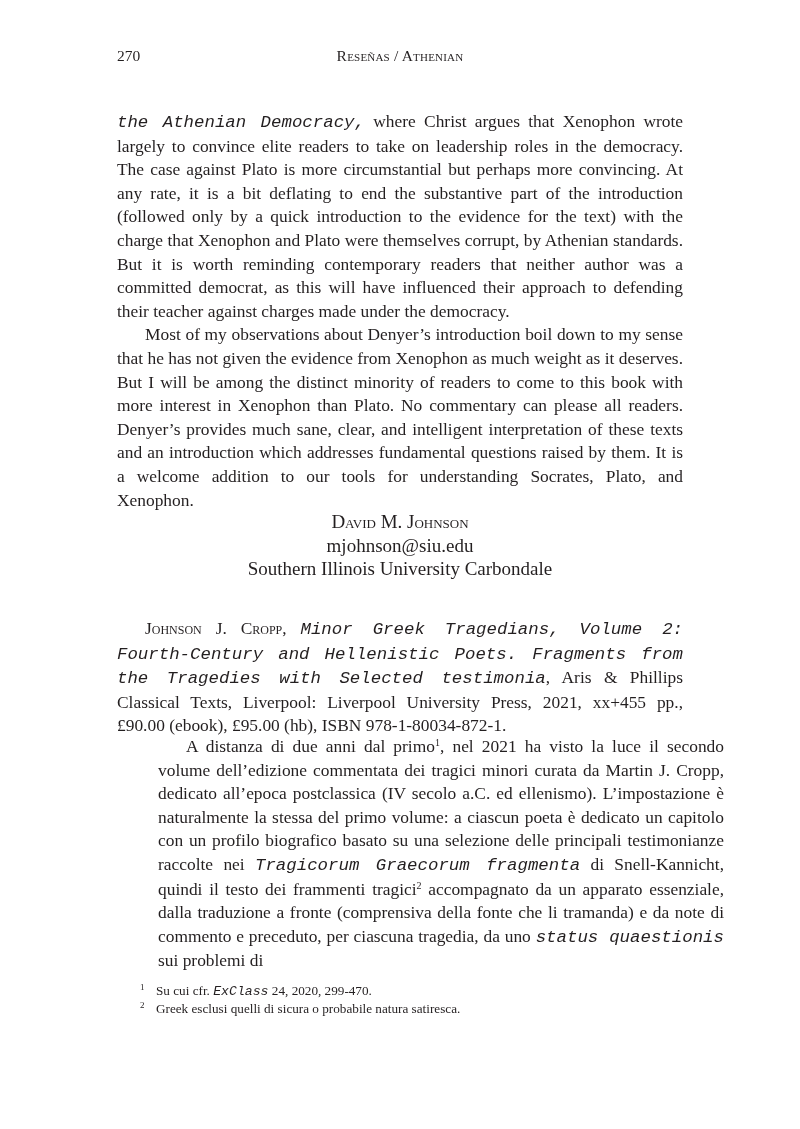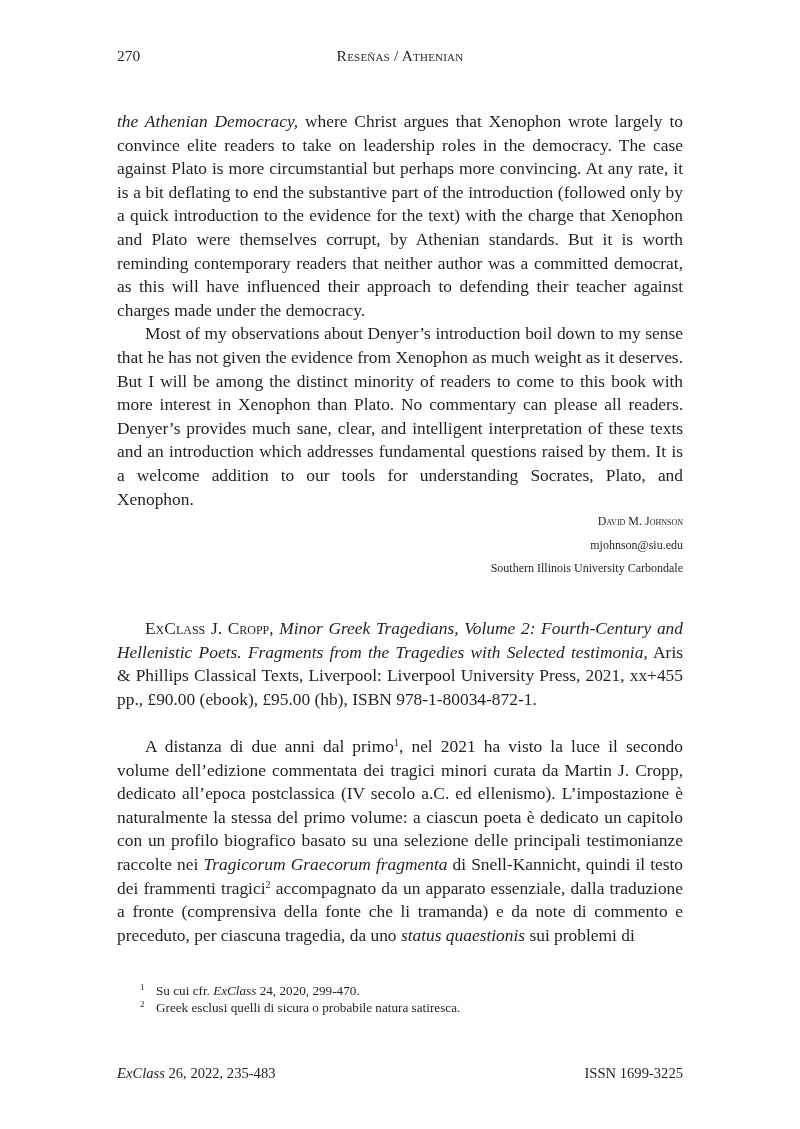--- a/index.html
+++ b/index.html
@@ -9,24 +9,24 @@
   .running-head { position: absolute; top: 46px; left: 117px; width: 566px; height: 20px;
                   font-size: 15.5px; line-height: 20px; }
   .page-number { position: absolute; left: 0; top: 0; }
   .running-title { position: absolute; left: 0; right: 0; top: 0; text-align: center;
                    font-variant: small-caps; letter-spacing: 0.2px; }
   .body { position: absolute; left: 117px; width: 566px; font-size: 17.4px; line-height: 23.6px;
           text-align: justify; }
   .body p { margin: 0; }
   .indent { text-indent: 28px; }
   .sc { font-variant: small-caps; }
-  .it { font-style: italic; }
+  .it { font-style: italic; font-family: Liberation Mono, monospace; }
   sup { font-size: 10px; line-height: 0; vertical-align: 0.65em; }
-  .signature { position: absolute; left: 117px; width: 566px; top: 510px; text-align: right;
-               font-size: 12px; line-height: 23.6px; }
+  .signature { position: absolute; left: 117px; width: 566px; top: 510px; text-align: center;
+               font-size: 19px; line-height: 23.6px; }
   .signature div { margin: 0; }
   .footnotes { position: absolute; left: 140px; top: 982px; font-size: 13.2px; line-height: 17px; }
   .fn { position: relative; padding-left: 16px; }
   .fn .mark { position: absolute; left: 0; top: -3px; font-size: 9px; }
   .running-foot { position: absolute; left: 117px; top: 1063px; width: 566px; height: 20px;
                   font-size: 14.6px; line-height: 20px; }
   .foot-left { position: absolute; left: 0; top: 0; }
   .foot-right { position: absolute; right: 0; top: 0; }
 </style>
 </head>
@@ -44,34 +44,30 @@
     <p class="indent">Most of my observations about Denyer’s introduction boil down to my sense that he has not given the evidence from Xenophon as much weight as it deserves. But I will be among the distinct minority of readers to come to this book with more interest in Xenophon than Plato. No commentary can please all readers. Denyer’s provides much sane, clear, and intelligent interpretation of these texts and an introduction which addresses fundamental questions raised by them. It is a welcome addition to our tools for understanding Socrates, Plato, and Xenophon.</p>
   </div>
 
   <div class="signature">
     <div class="sc">David M. Johnson</div>
     <div>mjohnson@siu.edu</div>
     <div>Southern Illinois University Carbondale</div>
   </div>
 
   <div class="body" style="top:617px;">
-    <p class="indent"><span class="sc">ExClass J. Cropp</span><span>, </span><span class="it">Minor Greek Tragedians, Volume 2: Fourth-Century and Hellenistic Poets. Fragments from the Tragedies with Selected testimonia</span><span>, Aris &amp; Phillips Classical Texts, Liverpool: Liverpool University Press, 2021, xx+455 pp., £90.00 (ebook), £95.00 (hb), ISBN 978-1-80034-872-1.</span></p>
+    <p class="indent"><span class="sc">Johnson J. Cropp</span><span>, </span><span class="it">Minor Greek Tragedians, Volume 2: Fourth-Century and Hellenistic Poets. Fragments from the Tragedies with Selected testimonia</span><span>, Aris &amp; Phillips Classical Texts, Liverpool: Liverpool University Press, 2021, xx+455 pp., £90.00 (ebook), £95.00 (hb), ISBN 978-1-80034-872-1.</span></p>
   </div>
 
-  <div class="body" style="top:735px;">
+  <div class="body" style="top:735px;margin-left:41px;">
     <p class="indent"><span>A distanza di due anni dal primo</span><sup>1</sup><span>, nel 2021 ha visto la luce il secondo volume dell’edizione commentata dei tragici minori curata da Martin J. Cropp, dedicato all’epoca postclassica (IV secolo a.C. ed ellenismo). L’impostazione è naturalmente la stessa del primo volume: a ciascun poeta è dedicato un capitolo con un profilo biografico basato su una selezione delle principali testimonianze raccolte nei </span><span class="it">Tragicorum Graecorum fragmenta</span><span> di Snell-Kannicht, quindi il testo dei frammenti tragici</span><sup>2</sup><span> accompagnato da un apparato essenziale, dalla traduzione a fronte (comprensiva della fonte che li tramanda) e da note di commento e preceduto, per ciascuna tragedia, da uno </span><span class="it">status quaestionis</span><span> sui problemi di</span></p>
   </div>
 
   <div class="footnotes">
     <div class="fn">
       <span class="mark">1</span><span>Su cui cfr. </span><span class="it">ExClass</span><span> 24, 2020, 299-470.</span>
     </div>
     <div class="fn">
       <span class="mark">2</span><span>Greek esclusi quelli di sicura o probabile natura satiresca.</span>
     </div>
   </div>
 
-  <div class="running-foot">
-    <span class="foot-left"><span class="it">ExClass</span><span> 26, 2022, 235-483</span></span>
-    <span class="foot-right">ISSN 1699-3225</span>
-  </div>
 
 </div>
 
 </body></html>

